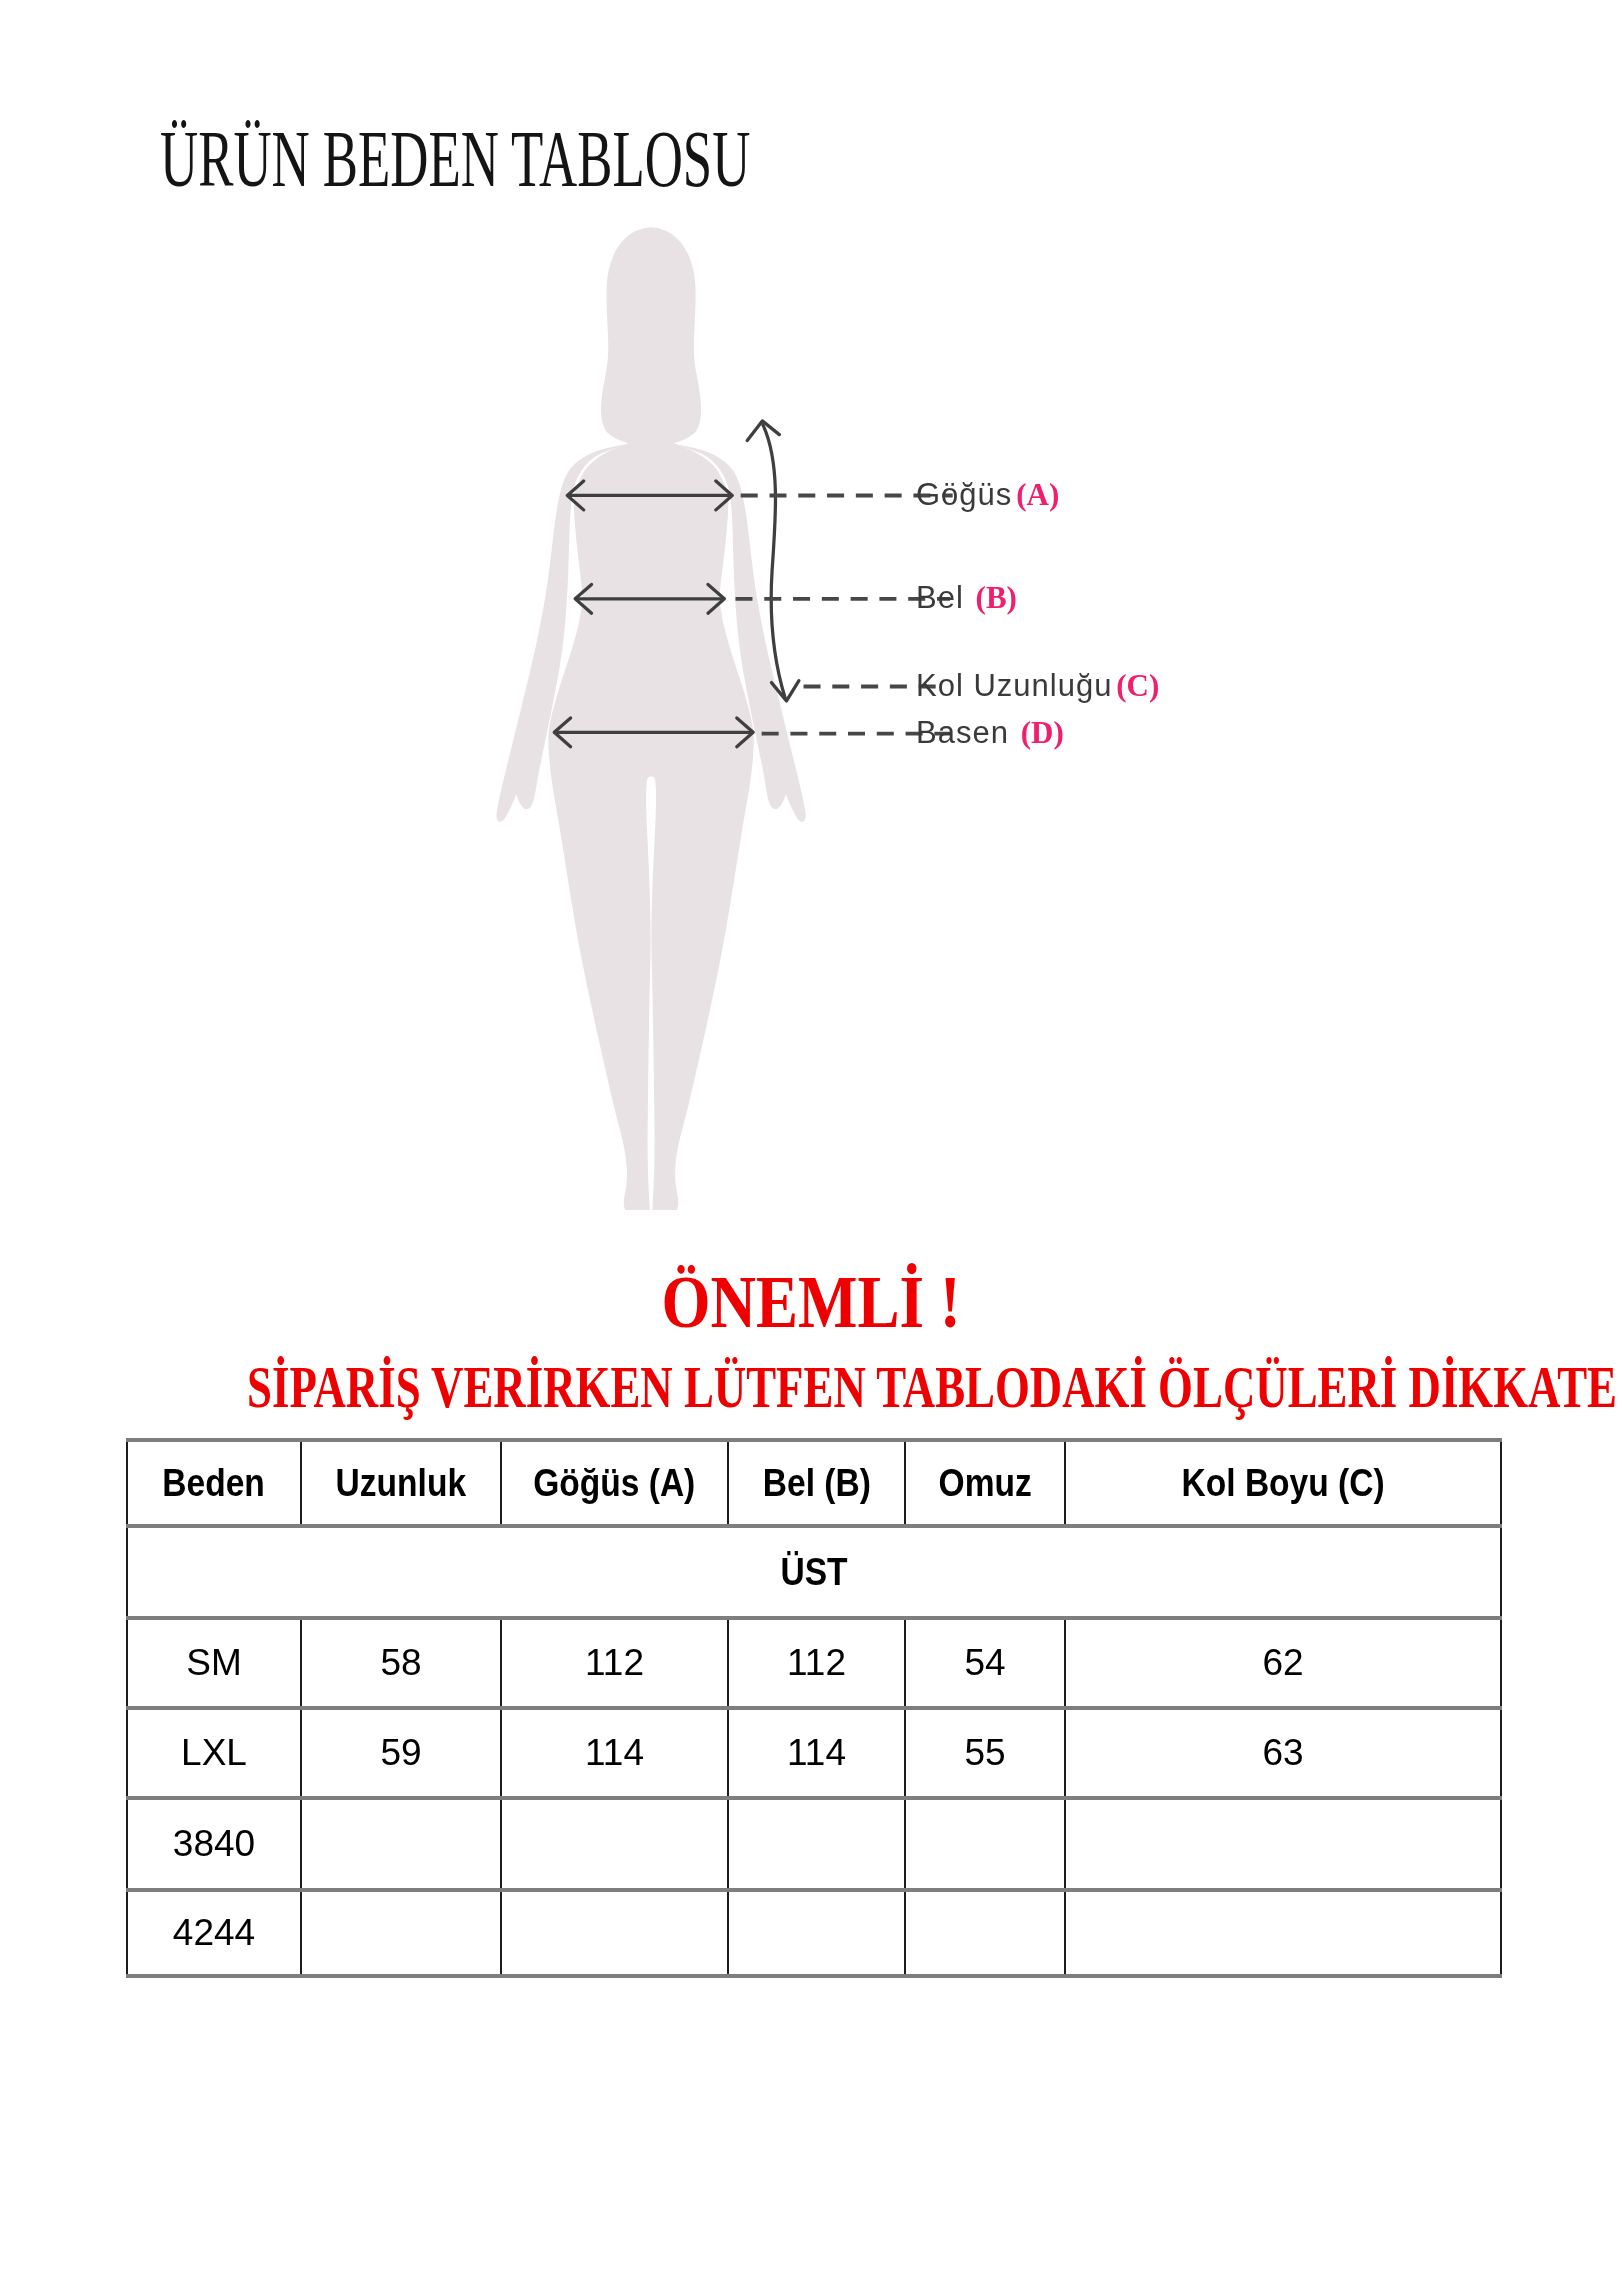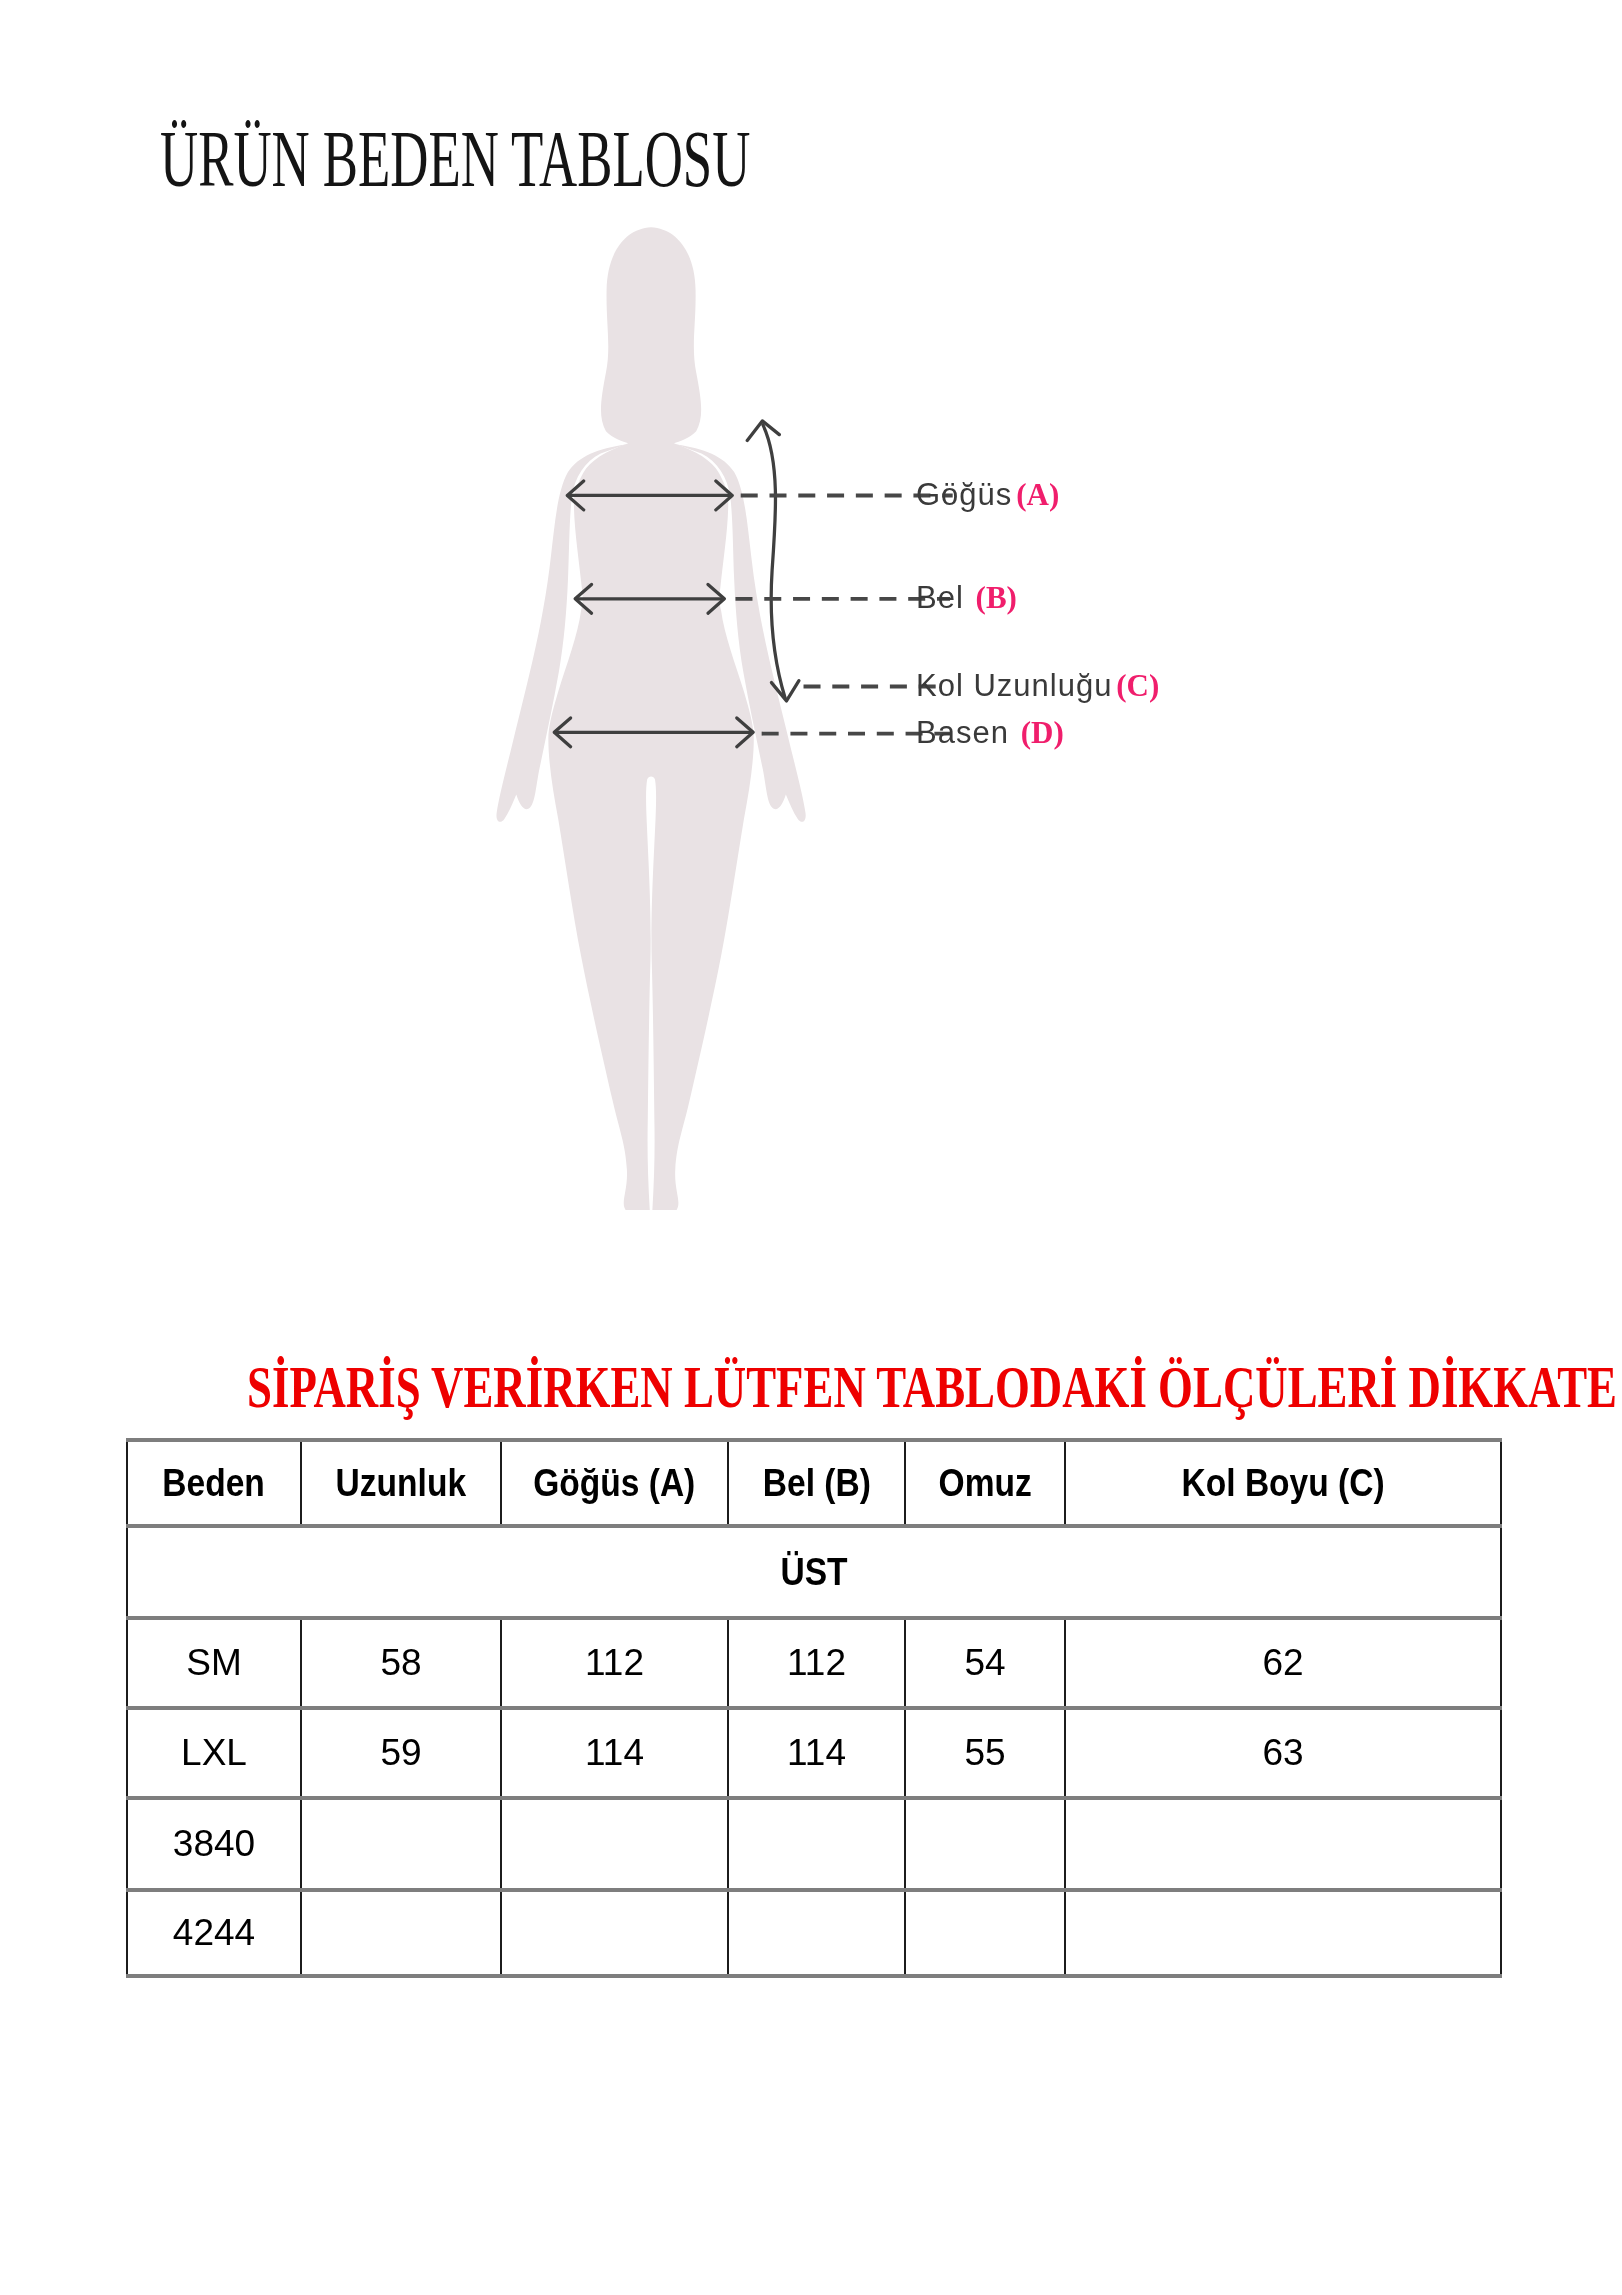--- a/index.html
+++ b/index.html
@@ -117,20 +117,21 @@
   <div class="mlabel gap" style="top:599px">
     <span class="mtext">Bel</span><span class="mcode">(B)</span>
   </div>
   <div class="mlabel" style="top:687px">
     <span class="mtext">Kol Uzunluğu</span><span class="mcode">(C)</span>
   </div>
   <div class="mlabel gap" style="top:734px">
     <span class="mtext">Basen</span><span class="mcode">(D)</span>
   </div>
 
+  <div class="warn1"><span class="sx">ÖNEMLİ !</span></div>
   <div class="warn2"><span class="sx">SİPARİŞ VERİRKEN LÜTFEN TABLODAKİ ÖLÇÜLERİ DİKKATE ALINIZ !</span></div>
 
   <table class="sizes">
     <colgroup>
       <col style="width:174px">
         <col style="width:200px">
         <col style="width:227px">
       <col style="width:177px">
         <col style="width:160px">
         <col style="width:436px">

